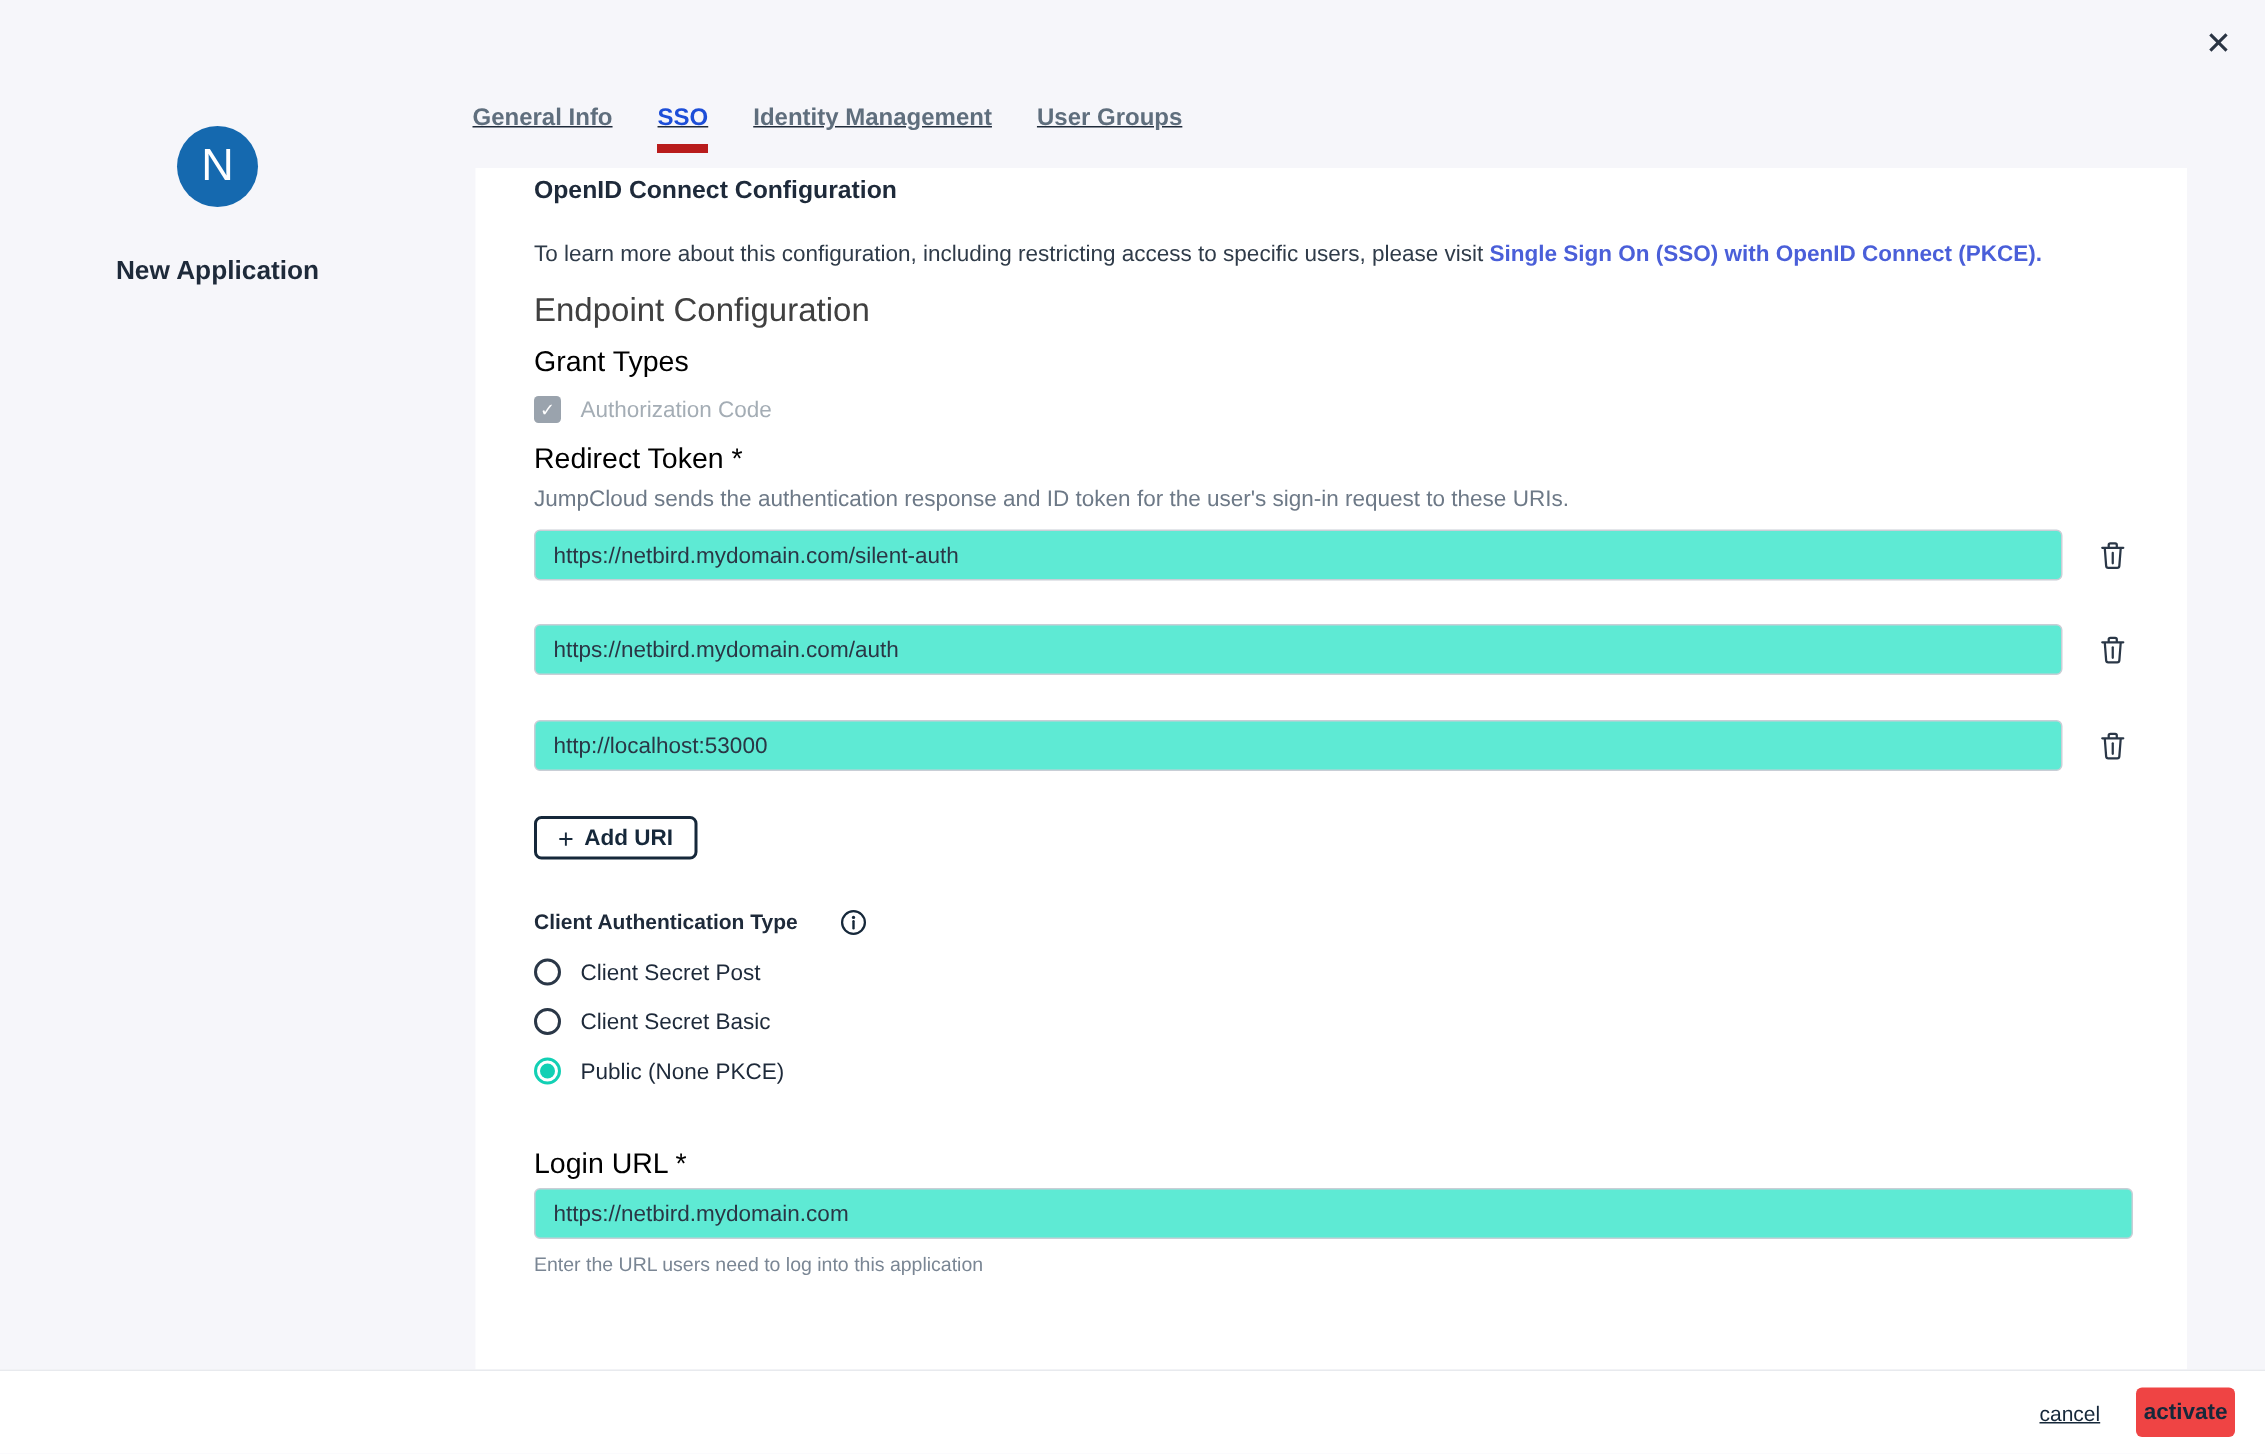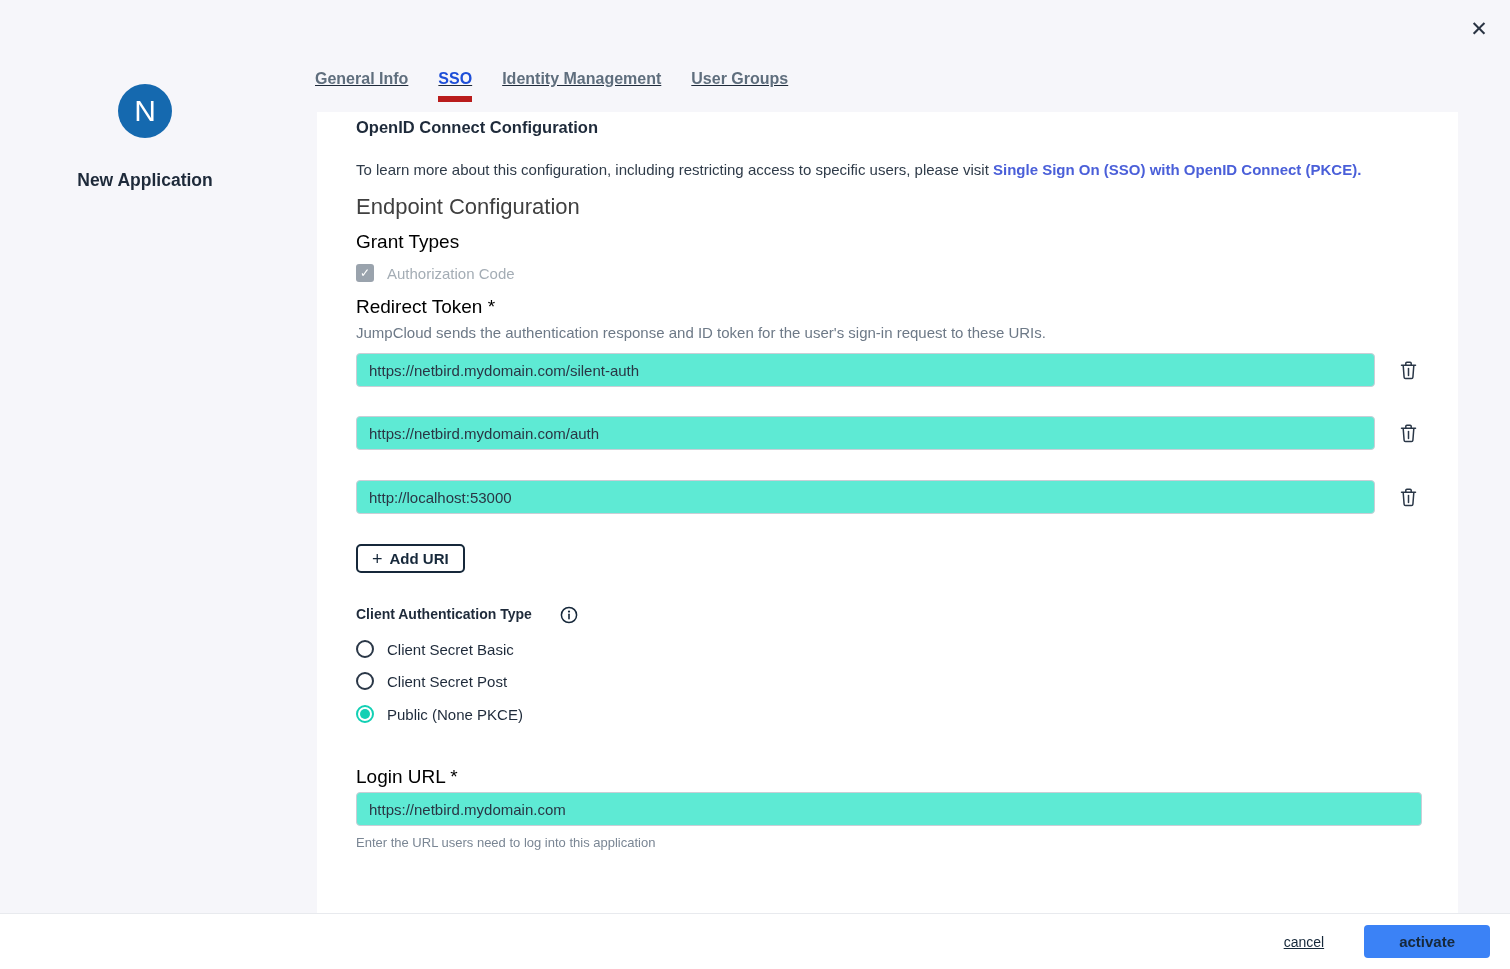--- a/index.html
+++ b/index.html
@@ -130,29 +130,29 @@
   .radio-label { font-size: 15px; color: #1e2a3a; }
 
   .login-input { margin-top: 6px; width: 1066px; }
   .help-text { margin-top: 8px; font-size: 13px; line-height: 18px; color: #7a8694; }
 
   
   .footer {
     position: absolute; left: 0; top: 913px; width: 1510px; height: 56px;
     background: #ffffff; border-top: 1px solid #e8eaee;
     display: flex; align-items: center; justify-content: flex-end;
-    padding-right: 20px; gap: 40px;
+    padding-right: 20px; gap: 24px;
   }
   .cancel-link { font-size: 14px; color: #16283a; text-decoration: underline; cursor: pointer; }
   .activate-btn {
-    background: #3b82f6; color: #16283a;
+    background: #ef4444; color: #16283a;
     border: none; border-radius: 4px;
     font-family: "Liberation Sans", sans-serif;
     font-size: 15px; font-weight: 700;
-    padding: 8px 35px; cursor: pointer;
+    padding: 8px 5px; cursor: pointer;
   }
 </style>
 </head>
 <body>
 
 <div class="close-btn">✕</div>
 
 <div class="sidebar">
   <div class="avatar">N</div>
   <div class="app-name">New Application</div>
@@ -233,28 +233,28 @@
     <span class="lbl">Client Authentication Type</span>
     <span class="info-icon">
       <svg width="18" height="18" viewBox="0 0 18 18" fill="none">
         <circle cx="9" cy="9" r="7.6" stroke="#16283a" stroke-width="1.5"></circle>
         <circle cx="9" cy="5.6" r="1.1" fill="#16283a"></circle>
         <path d="M9 8.2 V12.8" stroke="#16283a" stroke-width="1.6" stroke-linecap="round"></path>
       </svg>
     </span>
   </div>
 
+  <div class="radio-row radio-row-1">
+    <div class="radio"></div>
+    <span class="radio-label">Client Secret Post</span>
+  </div>
   <div class="radio-row radio-row-2">
     <div class="radio"></div>
     <span class="radio-label">Client Secret Basic</span>
   </div>
-  <div class="radio-row radio-row-1">
-    <div class="radio"></div>
-    <span class="radio-label">Client Secret Post</span>
-  </div>
   <div class="radio-row radio-row-3">
     <div class="radio selected"></div>
     <span class="radio-label">Public (None PKCE)</span>
   </div>
 
   <div class="field-label lbl-login">Login URL *</div>
   <input class="text-input login-input" type="text" value="https://netbird.mydomain.com" style="">
   <div class="help-text">Enter the URL users need to log into this application</div>
 
 </div>

